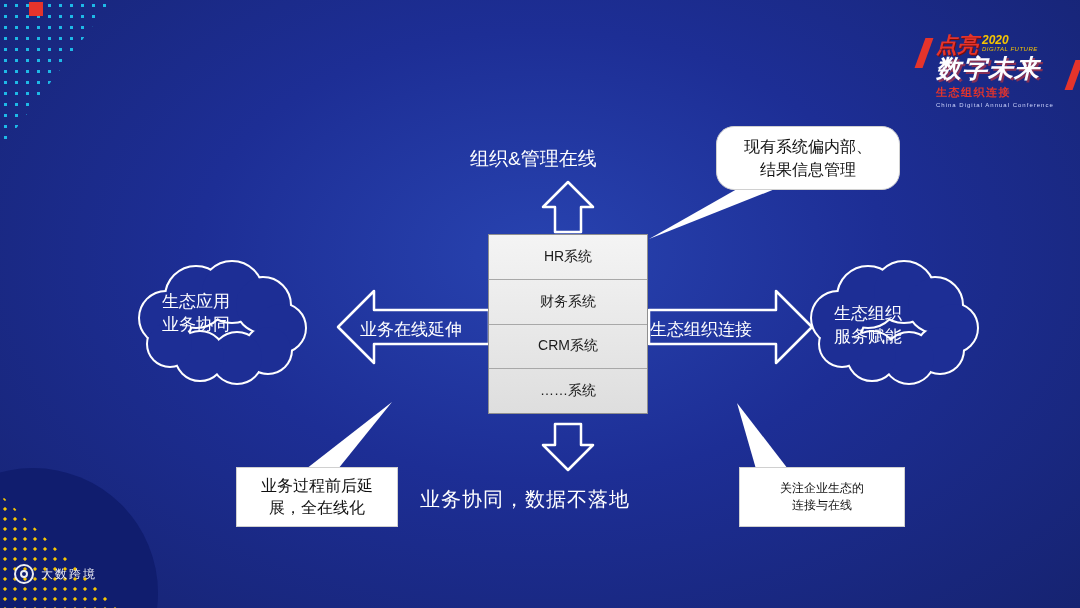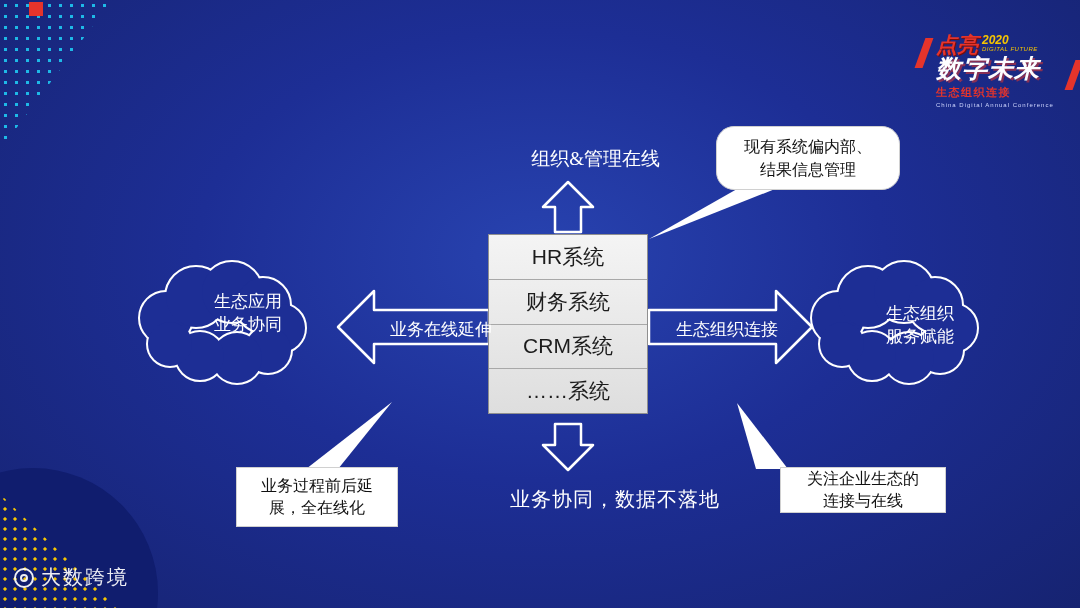--- a/index.html
+++ b/index.html
@@ -35,46 +35,46 @@
   .slash-left{left:-16px;top:4px;width:8px;height:30px;}
   .slash-right{right:-10px;top:26px;width:8px;height:30px;}
 
   .shapes{position:absolute;left:0;top:0;width:1080px;height:608px;pointer-events:none;}
 
   
   .stack{left:488px;top:234px;width:160px;height:180px;box-sizing:border-box;
     background:linear-gradient(180deg,#f4f4f4,#dedede);border:1px solid #8f8f8f;
     display:flex;flex-direction:column;}
   .stack-row{flex:1;display:flex;align-items:center;justify-content:center;
-    font-size:21px;color:#1c1c1c;border-bottom:1px solid #a8a8a8;}
+    font-size:14px;color:#1c1c1c;border-bottom:1px solid #a8a8a8;}
   .stack-row:last-child{border-bottom:none;}
 
   
   .white-box{background:#ffffff;border:1px solid #d0d0d0;color:#111;box-sizing:border-box;
     display:flex;flex-direction:column;align-items:center;justify-content:center;text-align:center;}
   .callout{left:716px;top:126px;width:184px;height:64px;font-size:16px;line-height:1.45;border-radius:18px;}
   .bl-box{left:236px;top:467px;width:162px;height:60px;font-size:16px;line-height:1.4;}
-  .br-box{left:780px;top:467px;width:166px;height:46px;font-size:16px;line-height:1.4;}
-
-  
-  .label{color:#ffffff;text-align:right;font-family:Liberation Serif, serif;}
+  .br-box{left:739px;top:467px;width:166px;height:60px;font-size:12px;line-height:1.4;}
+
+  
+  .label{color:#ffffff;text-align:left;}
   .top-label{left:470px;top:146px;width:190px;font-size:19px;}
   .left-arrow-label{left:360px;top:318px;width:132px;font-size:17px;}
   .right-arrow-label{left:650px;top:318px;width:128px;font-size:17px;}
   .cloud-label{font-size:17px;line-height:23px;}
   .left-cloud-label{left:162px;top:290px;width:120px;}
   .right-cloud-label{left:834px;top:302px;width:120px;}
   .bottom-caption{left:420px;top:486px;width:300px;font-size:20px;letter-spacing:1px;}
 
   
   .watermark{left:14px;top:564px;display:flex;align-items:center;gap:7px;color:#fff;opacity:.92;}
   .wm-icon{width:20px;height:20px;border:2px solid #fff;border-radius:50%;box-sizing:border-box;position:relative;}
   .wm-icon::after{content:'';position:absolute;left:4px;top:4px;width:8px;height:8px;
     border:2px solid #fff;border-radius:50%;box-sizing:border-box;}
-  .watermark-text{font-size:20px;letter-spacing:2px;}
+  .watermark-text{font-size:12px;letter-spacing:2px;}
 </style>
 </head>
 <body>
 
 <div class="slide">
 
   <div class="abs dots-cyan"></div>
   <div class="abs red-square"></div>
   <div class="abs circle-dec"></div>
   <div class="abs dots-yellow"></div>

